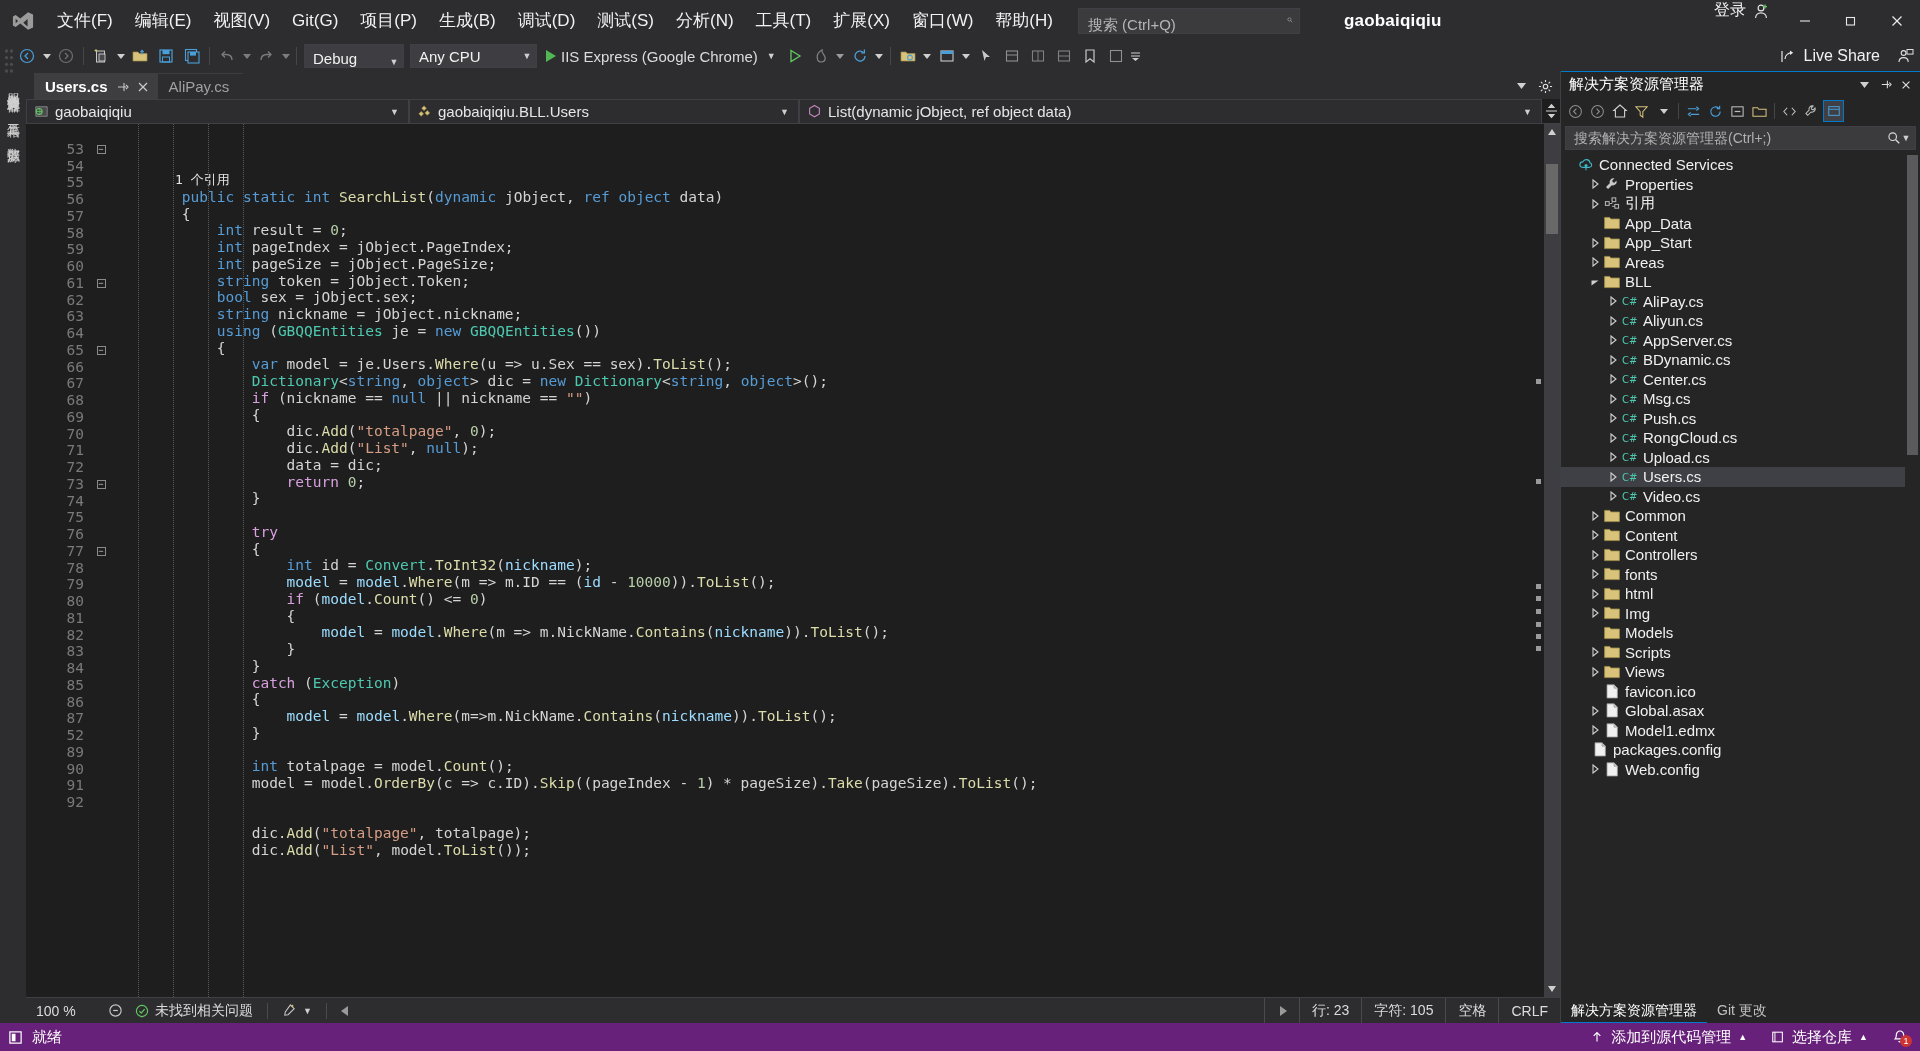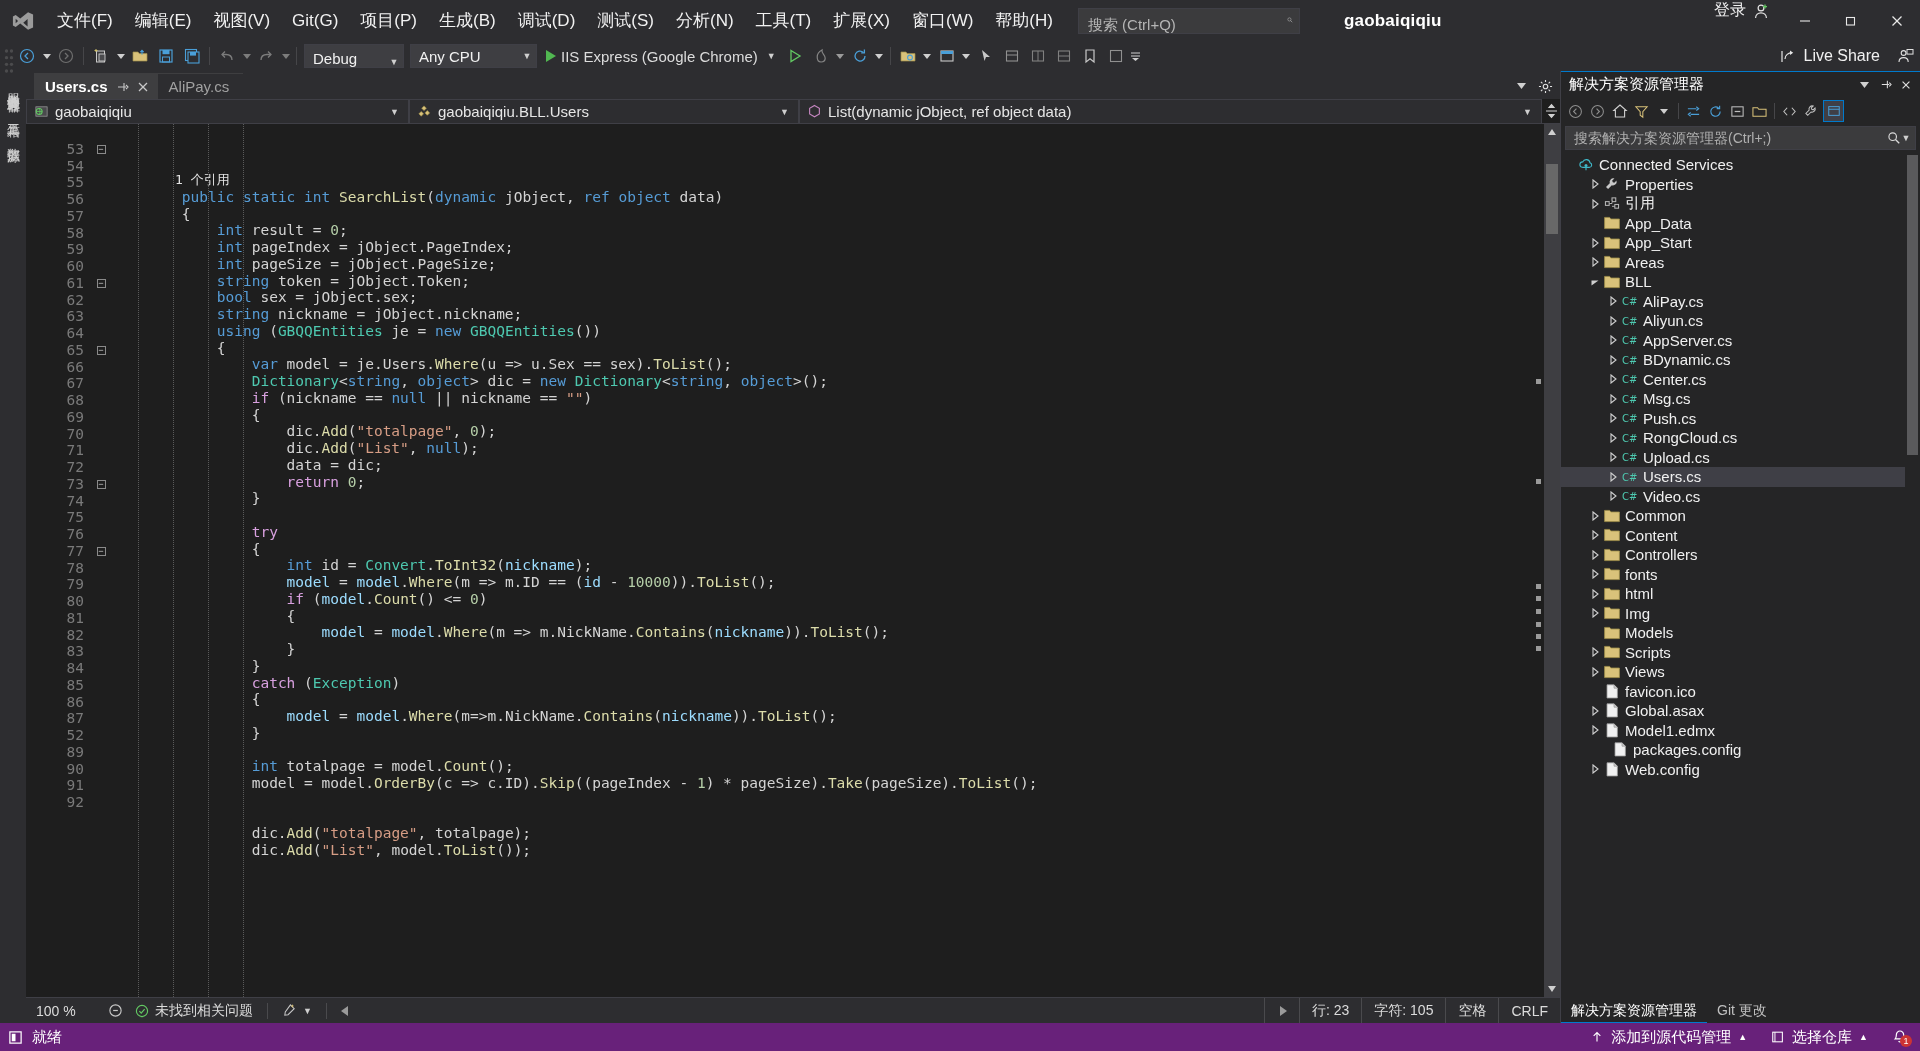--- a/index.html
+++ b/index.html
@@ -1278,21 +1278,21 @@
               </svg>
             </span>
             <span class="ticon">
               <svg width="14" height="15" viewBox="0 0 14 15">
                 <path d="M2 0.8h7l3.4 3.4v9.8H2z" fill="#f0f0f0" stroke="#9a9a9a" stroke-width=".8"></path>
                 <path d="M9 0.8v3.4h3.4" fill="#c8c8c8" stroke="#9a9a9a" stroke-width=".7"></path>
               </svg>
             </span>
             <span class="tlabel">Model1.edmx</span>
           </div>
-          <div class="tnode" style="padding-left: 34px; text-align: right;">
+          <div class="tnode" style="padding-left: 14px; text-align: right;">
             <span class="tw"></span>
             <span class="ticon">
               <svg width="14" height="15" viewBox="0 0 14 15">
                 <path d="M2 0.8h7l3.4 3.4v9.8H2z" fill="#f0f0f0" stroke="#9a9a9a" stroke-width=".8"></path>
                 <path d="M9 0.8v3.4h3.4" fill="#c8c8c8" stroke="#9a9a9a" stroke-width=".7"></path>
               </svg>
             </span>
             <span class="tlabel">packages.config</span>
           </div>
           <div class="tnode" style="padding-left: 26px;">

